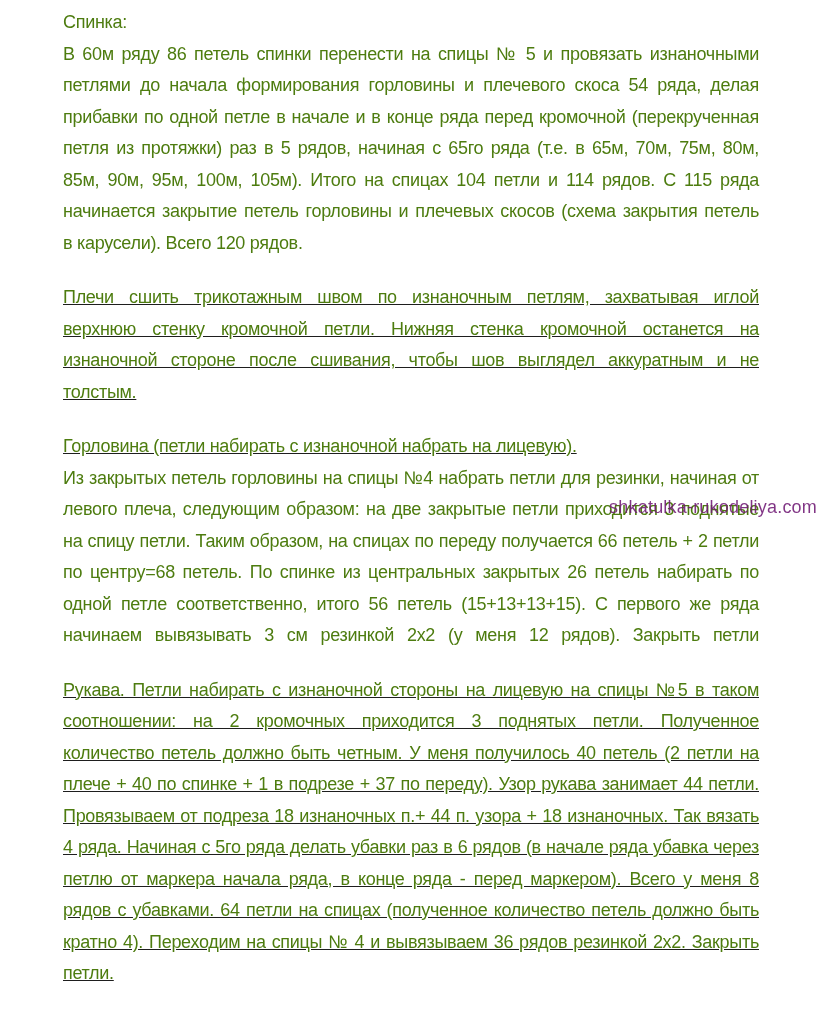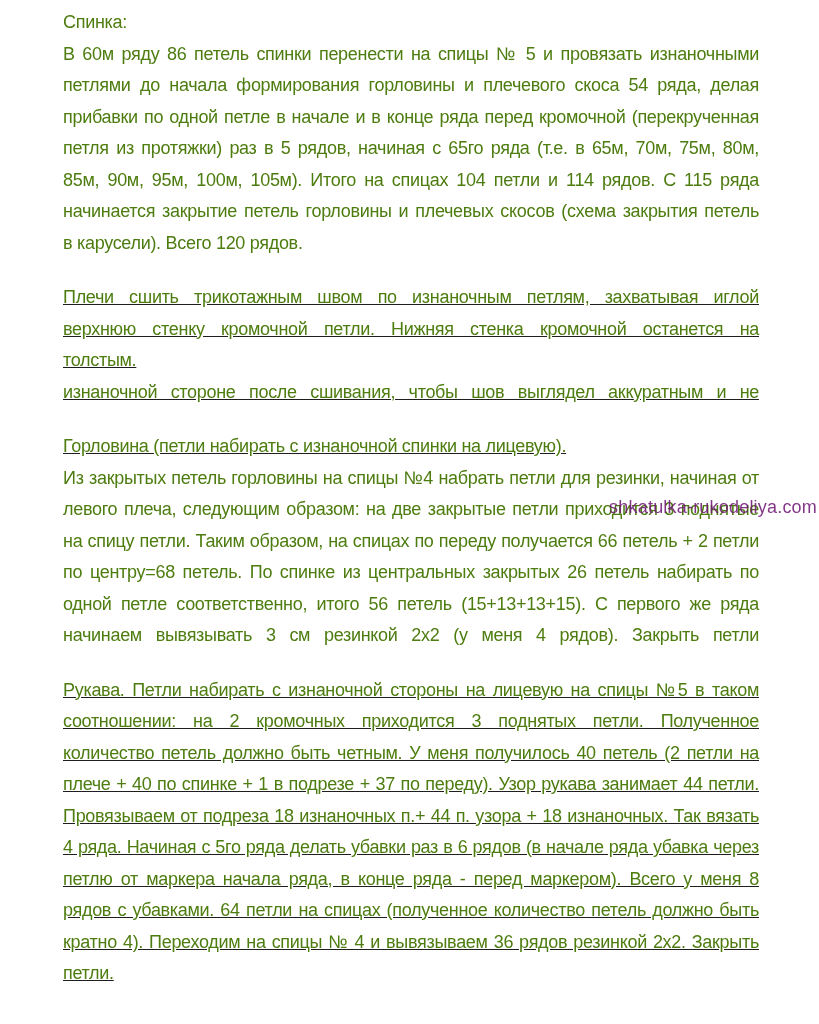--- a/index.html
+++ b/index.html
@@ -60,33 +60,33 @@
         <div class="line just">петлями до начала формирования горловины и плечевого скоса 54 ряда, делая</div>
         <div class="line just">прибавки по одной петле в начале и в конце ряда перед кромочной (перекрученная</div>
         <div class="line just">петля из протяжки) раз в 5 рядов, начиная с 65го ряда (т.е. в 65м, 70м, 75м, 80м,</div>
         <div class="line just">85м, 90м, 95м, 100м, 105м). Итого на спицах 104 петли и 114 рядов. С 115 ряда</div>
         <div class="line just">начинается закрытие петель горловины и плечевых скосов (схема закрытия петель</div>
         <div class="line">в карусели). Всего 120 рядов.</div>
       </div>
       <div class="para gap">
         <div class="line just">Плечи сшить трикотажным швом по изнаночным петлям, захватывая иглой</div>
         <div class="line just">верхнюю стенку кромочной петли. Нижняя стенка кромочной останется на</div>
+        <div class="line just">изнаночной стороне после сшивания, чтобы шов выглядел аккуратным и не</div>
         <div class="line">толстым.</div>
-        <div class="line just">изнаночной стороне после сшивания, чтобы шов выглядел аккуратным и не</div>
       </div>
       <div class="para gap">
-        <div class="line">Горловина (петли набирать с изнаночной спинки на лицевую).</div>
+        <div class="line">Горловина (петли набирать с изнаночной набрать на лицевую).</div>
       </div>
       <div class="para">
         <div class="line just">Из закрытых петель горловины на спицы №4 набрать петли для резинки, начиная от</div>
         <div class="line just">левого плеча, следующим образом: на две закрытые петли приходится 3 поднятые</div>
         <div class="line just">на спицу петли. Таким образом, на спицах по переду получается 66 петель + 2 петли</div>
         <div class="line just">по центру=68 петель. По спинке из центральных закрытых 26 петель набирать по</div>
         <div class="line just">одной петле соответственно, итого 56 петель (15+13+13+15). С первого же ряда</div>
-        <div class="line just">начинаем вывязывать 3 см резинкой 2х2 (у меня 4 рядов). Закрыть петли</div>
+        <div class="line just">начинаем вывязывать 3 см резинкой 2х2 (у меня 12 рядов). Закрыть петли</div>
       </div>
       <div class="para gap">
         <div class="line just">Рукава. Петли набирать с изнаночной стороны на лицевую на спицы №5 в таком</div>
         <div class="line just">соотношении: на 2 кромочных приходится 3 поднятых петли. Полученное</div>
         <div class="line just">количество петель должно быть четным. У меня получилось 40 петель (2 петли на</div>
         <div class="line just">плече + 40 по спинке + 1 в подрезе + 37 по переду). Узор рукава занимает 44 петли.</div>
         <div class="line just">Провязываем от подреза 18 изнаночных п.+ 44 п. узора + 18 изнаночных. Так вязать</div>
         <div class="line just">4 ряда. Начиная с 5го ряда делать убавки раз в 6 рядов (в начале ряда убавка через</div>
         <div class="line just">петлю от маркера начала ряда, в конце ряда - перед маркером). Всего у меня 8</div>
         <div class="line just">рядов с убавками. 64 петли на спицах (полученное количество петель должно быть</div>

